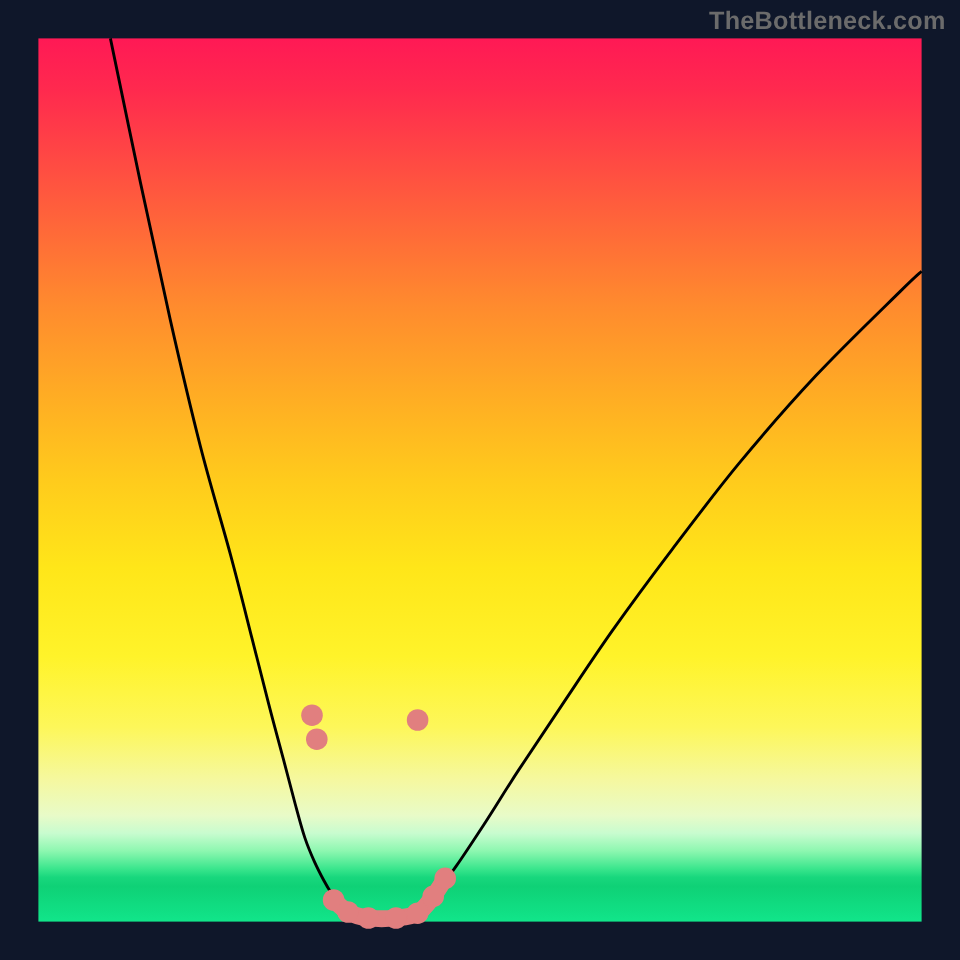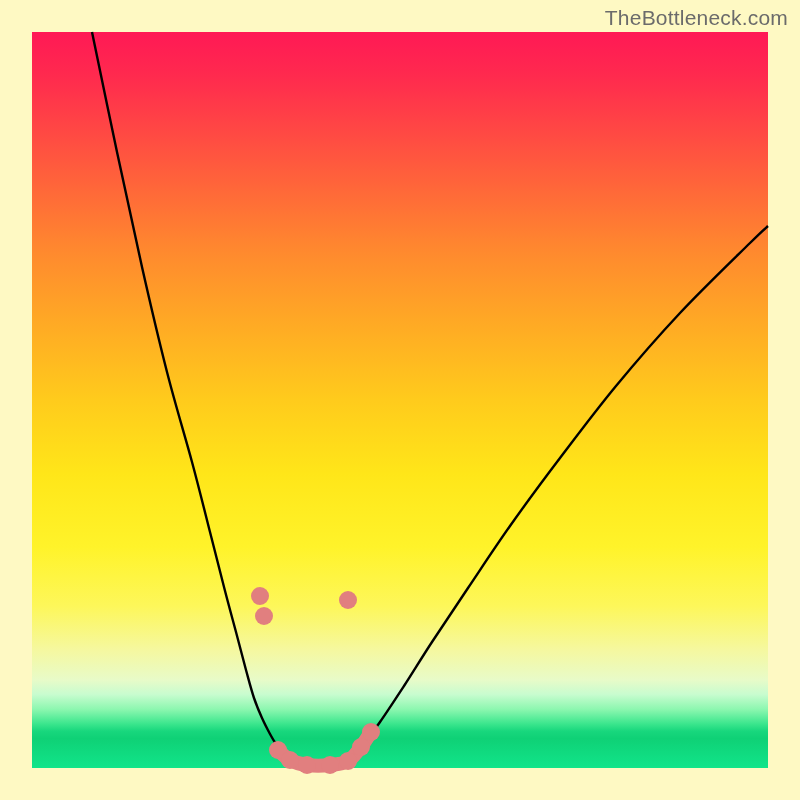--- a/index.html
+++ b/index.html
@@ -10,21 +10,22 @@
     background: #000;
     overflow: hidden;
     font-family: Arial, Helvetica, sans-serif;
   }
   .frame {
     position: absolute;
     left: 0;
     top: 0;
     width: 800px;
     height: 800px;
-    background: #fef9c3;
+    background: #0f172a;
+    font-weight: bold;
   }
   .plot {
     position: absolute;
     
     left: 32px;
     top: 32px;
     width: 736px;
     height: 736px;
     
     background: linear-gradient(

